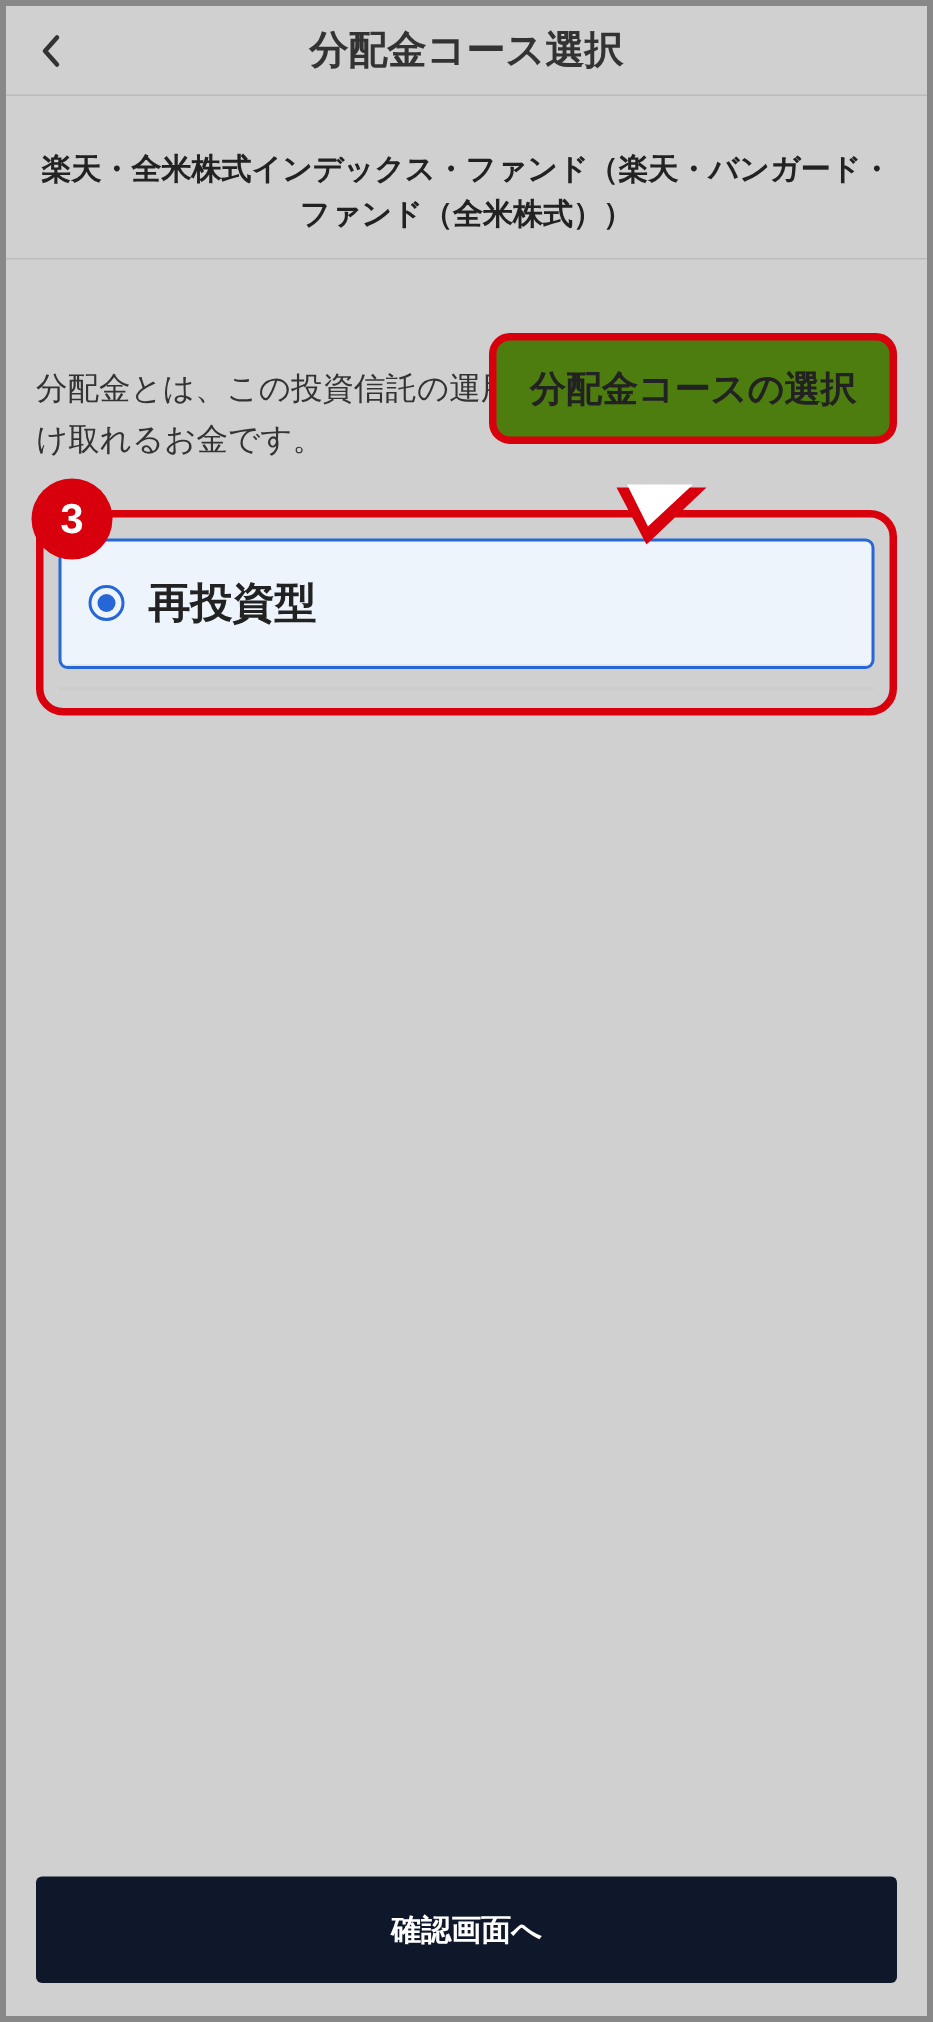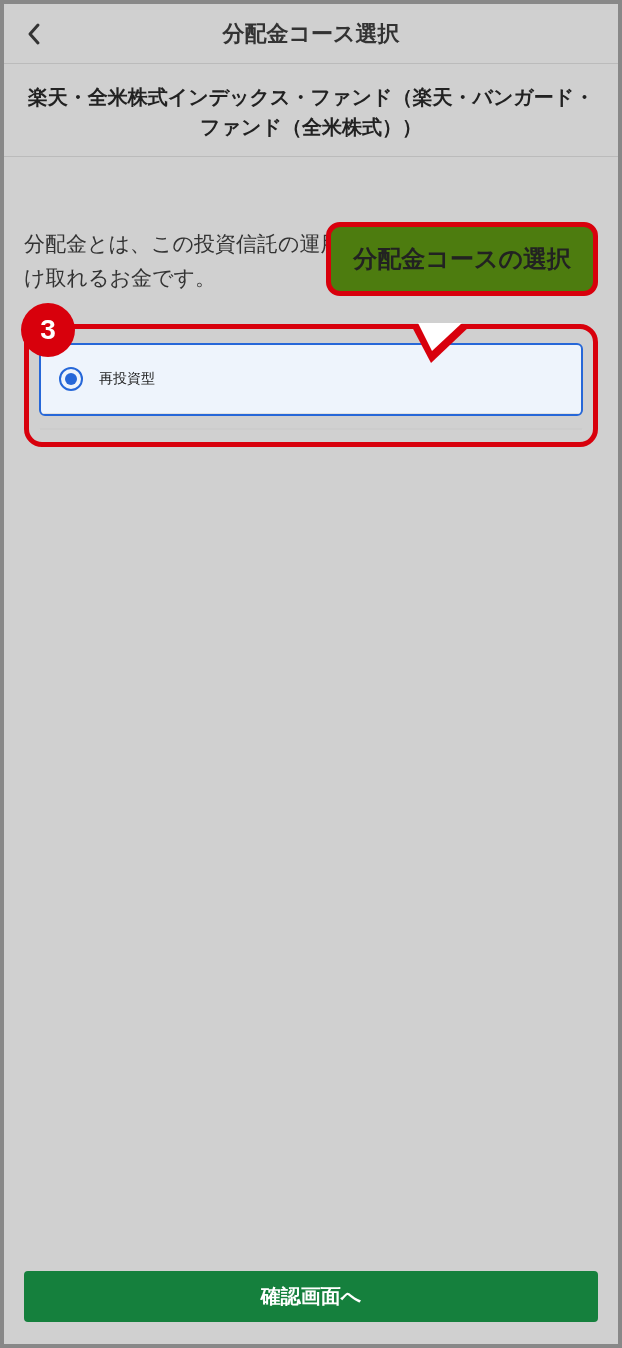--- a/index.html
+++ b/index.html
@@ -33,34 +33,35 @@
       align-items: center;
       justify-content: center;
       width: 30px;
       height: 30px;
     }
     .back-btn svg {
       width: 16px;
       height: 24px;
     }
     .header-title {
-      font-size: 22px;
+      font-size: 26px;
       font-weight: bold;
       color: #333;
     }
     .fund-info {
       padding: 18px 20px 14px;
       text-align: center;
       border-bottom: 1px solid #bbb;
     }
     .fund-name {
       font-size: 20px;
       font-weight: bold;
       color: #222;
       line-height: 1.5;
+      margin-top: 16px;
     }
     .fund-company {
       font-size: 16px;
       color: #444;
       margin-top: 6px;
     }
     .content {
       padding: 70px 20px 20px;
     }
     .description {
@@ -130,22 +131,22 @@
       position: absolute;
       top: 50%;
       left: 50%;
       transform: translate(-50%, -50%);
       width: 12px;
       height: 12px;
       background: #2667d8;
       border-radius: 50%;
     }
     .option-title {
-      font-size: 14px;
-      font-weight: normal;
+      font-size: 28px;
+      font-weight: bold;
       color: #222;
     }
     .option-desc {
       padding: 20px 22px 26px;
       font-size: 17px;
       color: #555;
     }
     .callout {
       position: absolute;
       top: 218px;
@@ -186,24 +187,24 @@
     }
     .footer {
       position: absolute;
       bottom: 0;
       left: 0;
       right: 0;
       padding: 18px 20px 22px;
     }
     .confirm-btn {
       width: 100%;
-      background: #15803d;
+      background: #0f172a;
       color: #fff;
       border: none;
-      padding: 12px;
+      padding: 22px;
       font-size: 20px;
       font-weight: bold;
       border-radius: 4px;
       cursor: pointer;
     }
   </style>
 </head>
 <body>
 
 <div class="header">

